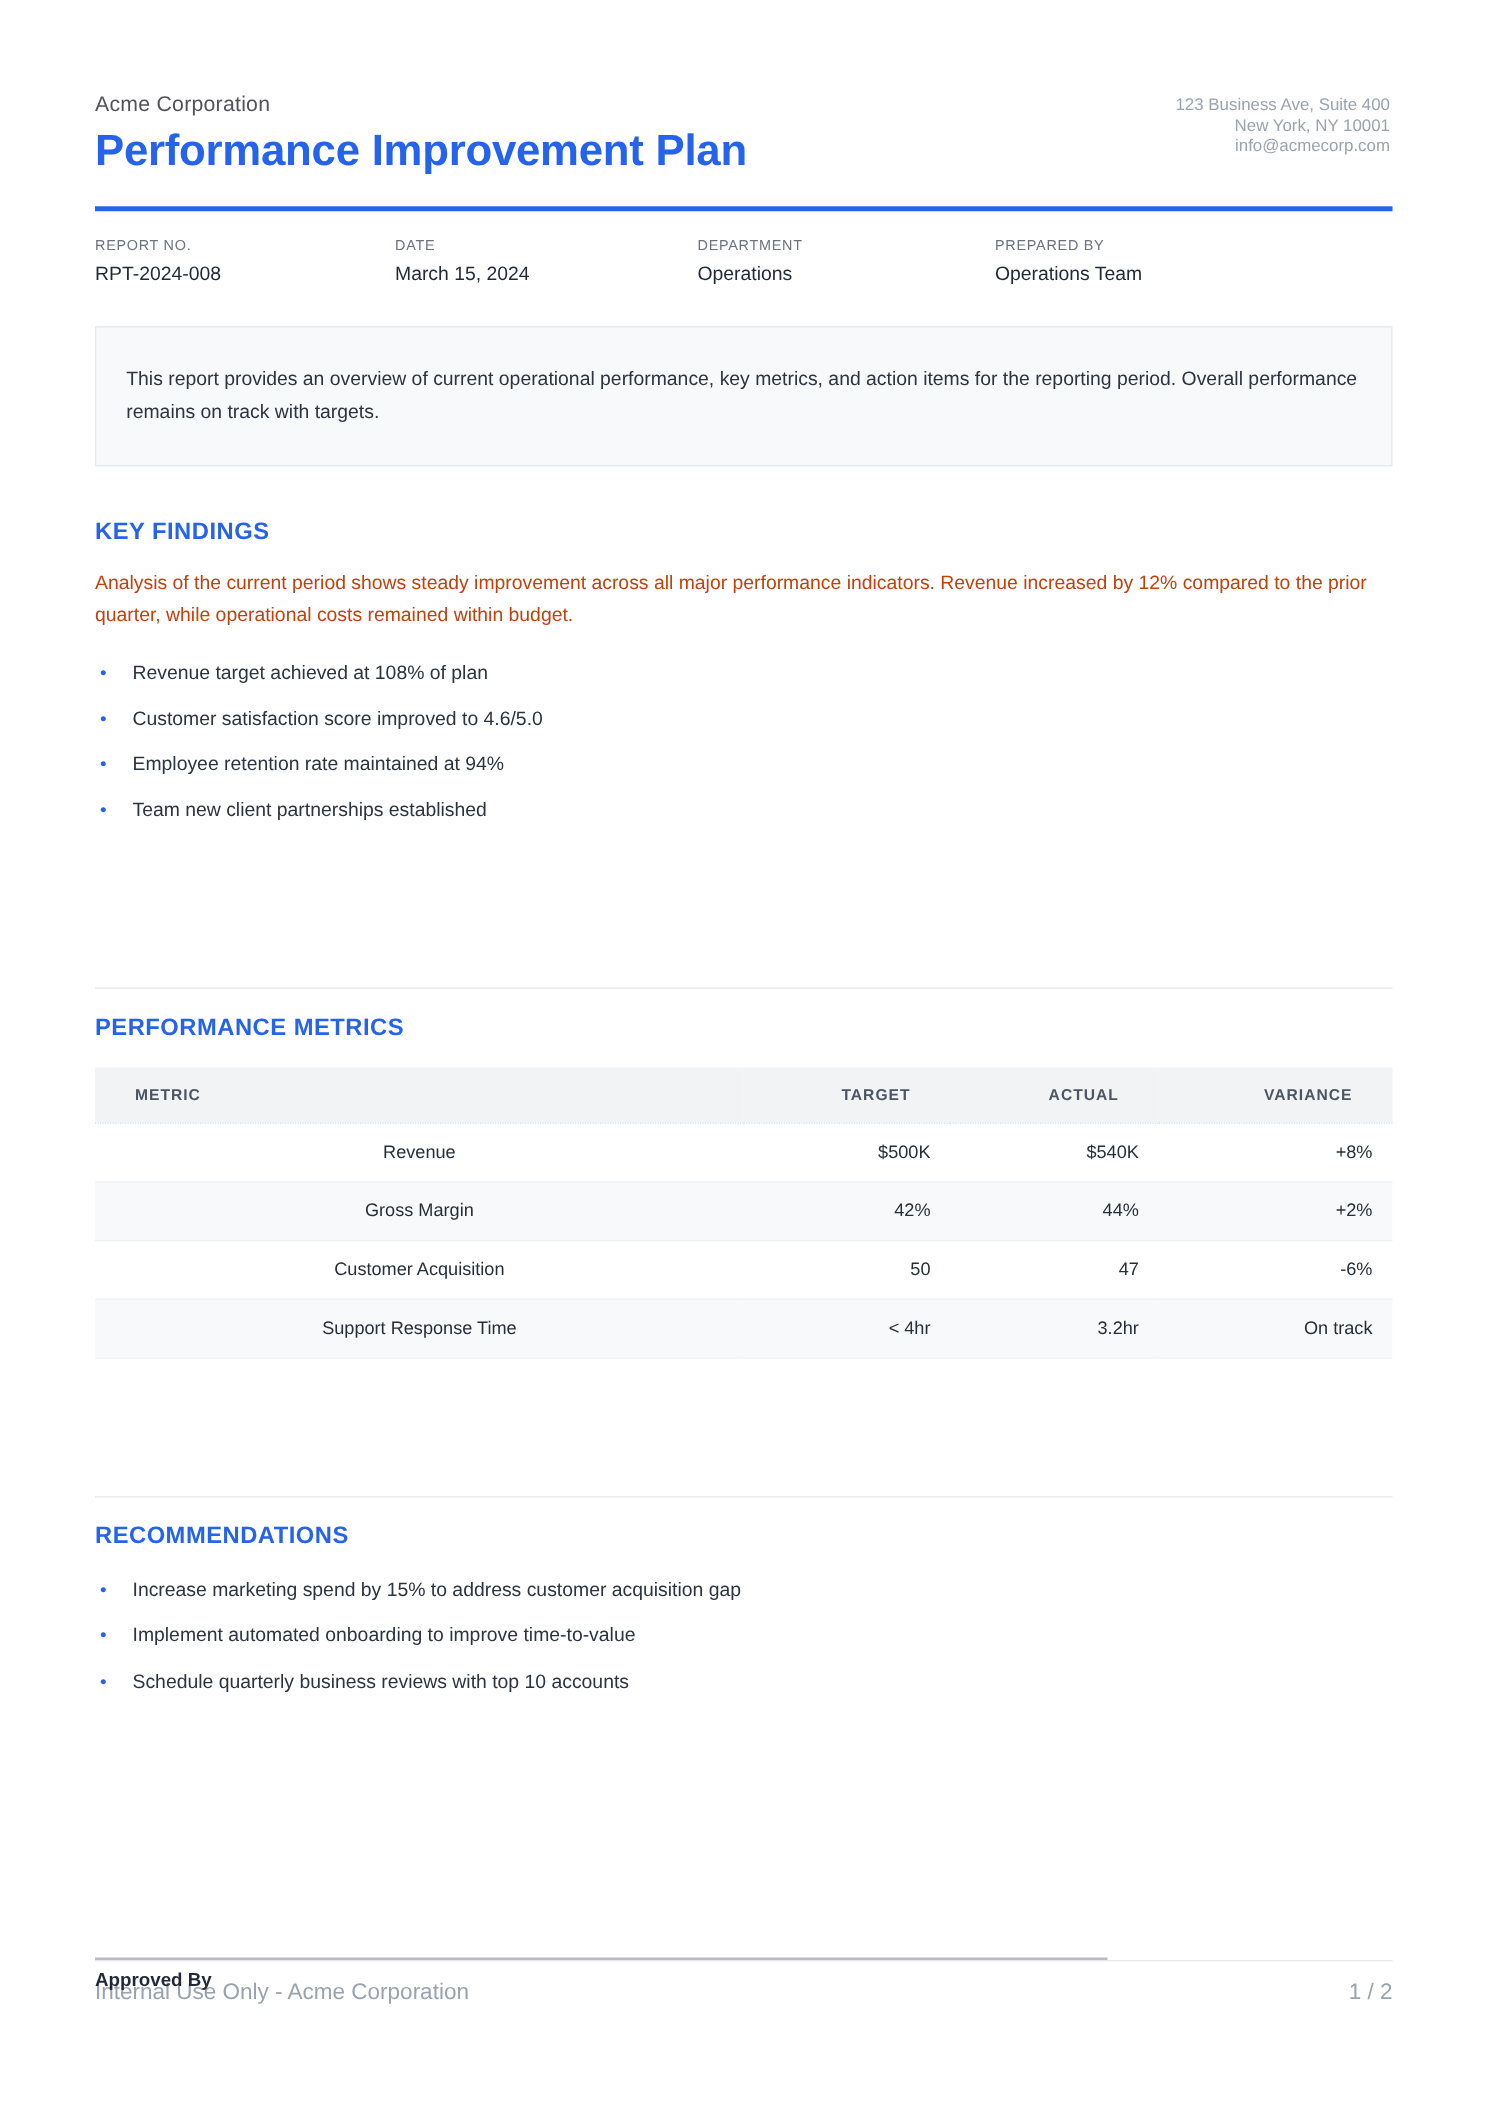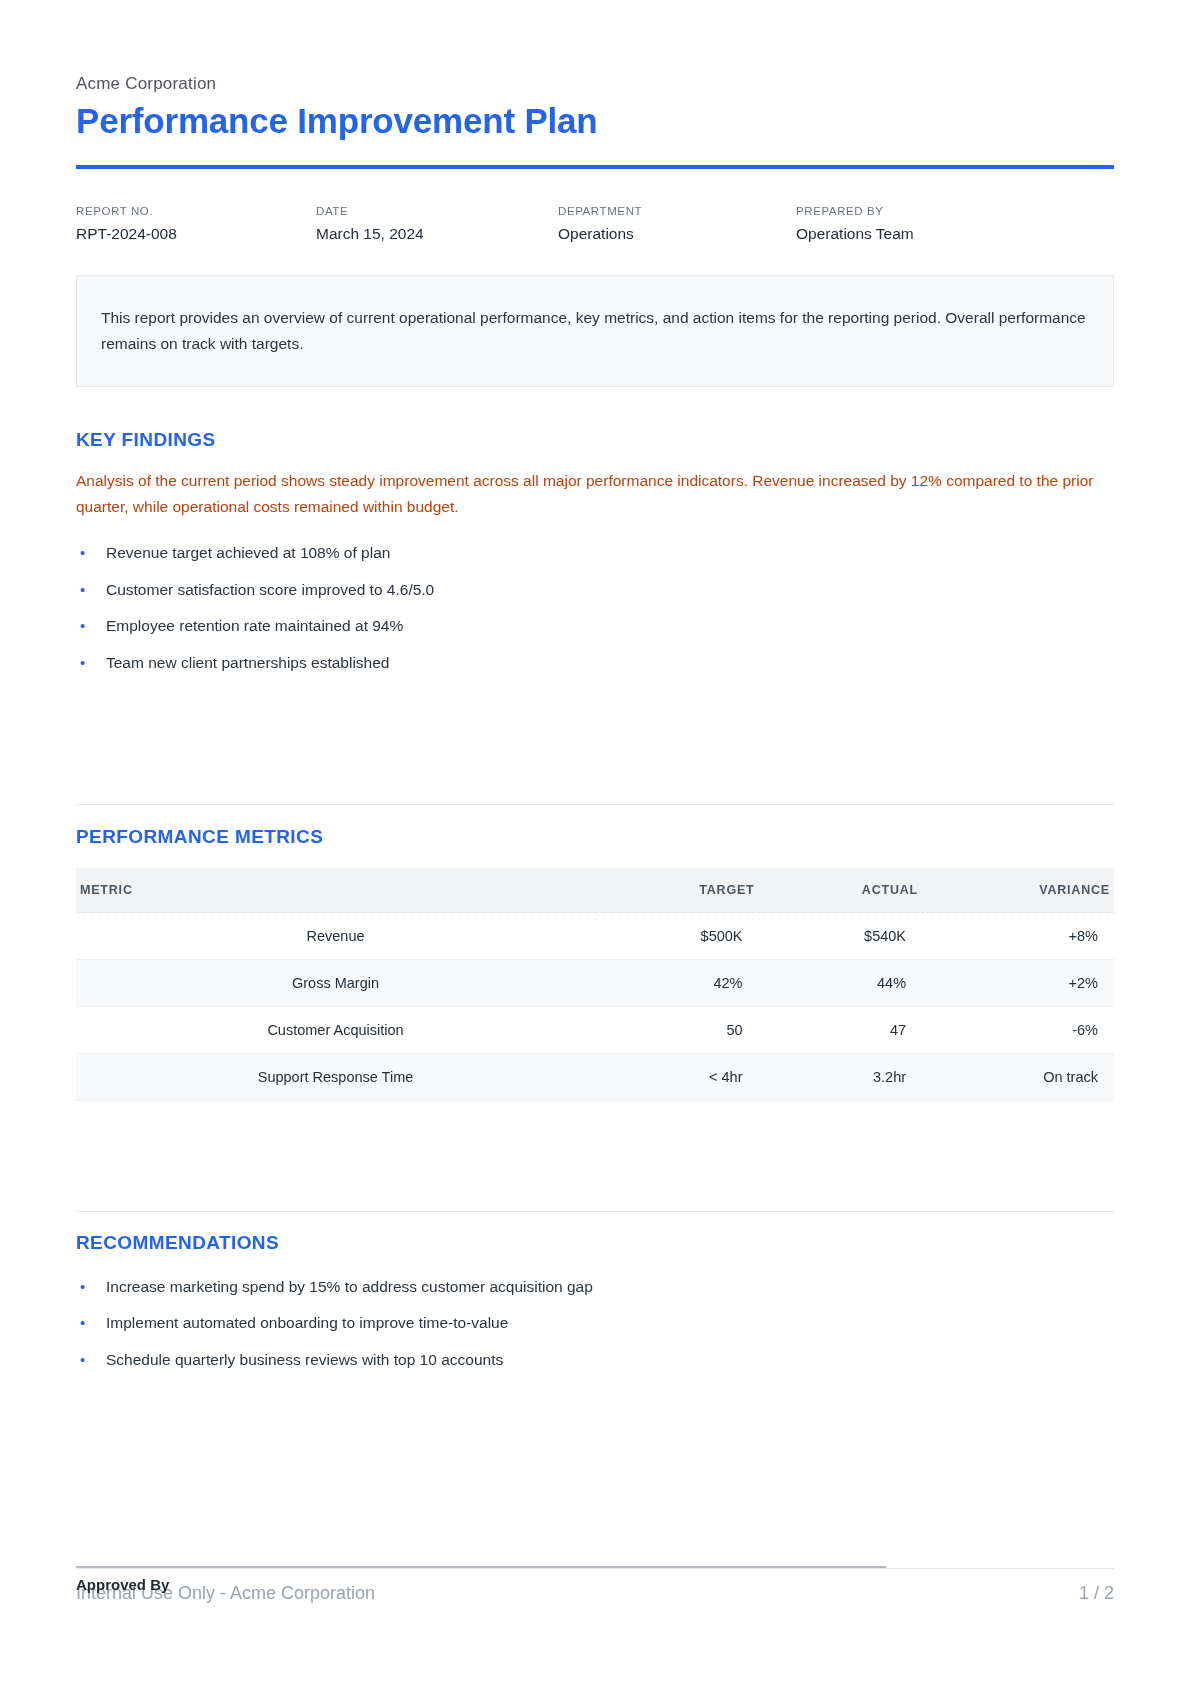--- a/index.html
+++ b/index.html
@@ -24,21 +24,21 @@
   }
   
   .company{font-size:17px;color:#52525b;letter-spacing:.2px;}
   .doc-title{font-size:35px;font-weight:700;color:var(--accent);margin-top:7px;letter-spacing:-.2px;}
   .address{
     position:absolute;top:76px;right:78px;
     text-align:right;font-size:13.5px;line-height:16.5px;color:var(--light-muted);
   }
   .top-rule{height:4px;background:var(--accent);margin-top:24px;}
   
-  .meta-row{display:grid;grid-template-columns:240px 242px 238px 1fr;margin-top:36px;}
+  .meta-row{display:grid;grid-template-columns:240px 242px 238px 1fr;margin-top:22px;}
   .meta-label{font-size:11.5px;color:var(--muted);letter-spacing:.6px;}
   .meta-value{font-size:15.5px;color:var(--text);margin-top:8px;}
   
   .summary-box{
     margin-top:32px;background:var(--box-bg);border:1px solid var(--border);
     padding:29px 24px;min-height:112px;
   }
   .summary-box p{font-size:15.5px;line-height:26px;color:#2b3440;}
   
   .section-heading{font-size:19px;font-weight:700;color:var(--accent);letter-spacing:.4px;}
@@ -49,21 +49,21 @@
   ul.blist .dot{color:var(--accent);width:30px;flex:0 0 30px;padding-left:4px;font-size:15px;}
   .divider{height:1px;background:#e3e6ea;}
   .div1{margin-top:131px;}
   .div2{margin-top:110px;}
   .metrics{margin-top:21px;}
   .rec{margin-top:20px;}
   
   table.metrics-table{width:100%;border-collapse:collapse;margin-top:20px;}
   .metrics-table th{
     background:var(--table-header-bg);font-size:12.5px;font-weight:700;color:#4b5563;
-    letter-spacing:.8px;text-align:right;padding:15px 4px;border-bottom:1px dotted #d6dade;
+    letter-spacing:.8px;text-align:right;padding:15px 32px;border-bottom:1px dotted #d6dade;
   }
   .metrics-table th:first-child{text-align:left;width:50%;}
   .metrics-table td{
     font-size:14.5px;color:#252f3a;text-align:right;padding:15px 16px;
     border-bottom:1px solid #eef0f2;
   }
   .metrics-table td:first-child{text-align:center;}
   .metrics-table tbody tr:nth-child(even){background:var(--stripe-bg);}
   
   .signature{position:absolute;left:76px;top:1566px;width:810px;}
@@ -82,20 +82,25 @@
   .accent-bar .fill{height:100%;width:86%;background:var(--accent);}
 </style>
 </head>
 <body>
 
 <div class="page">
 
   <div class="company">Acme Corporation</div>
   <h1 class="doc-title">Performance Improvement Plan</h1>
 
+  <div class="address">
+    <div>123 Business Ave, Suite 400</div>
+    <div>New York, NY 10001</div>
+    <div>info@acmecorp.com</div>
+  </div>
 
   <div class="top-rule"></div>
 
   <div class="meta-row">
     <div>
       <div class="meta-label">REPORT NO.</div>
       <div class="meta-value">RPT-2024-008</div>
     </div>
     <div>
       <div class="meta-label">DATE</div>

